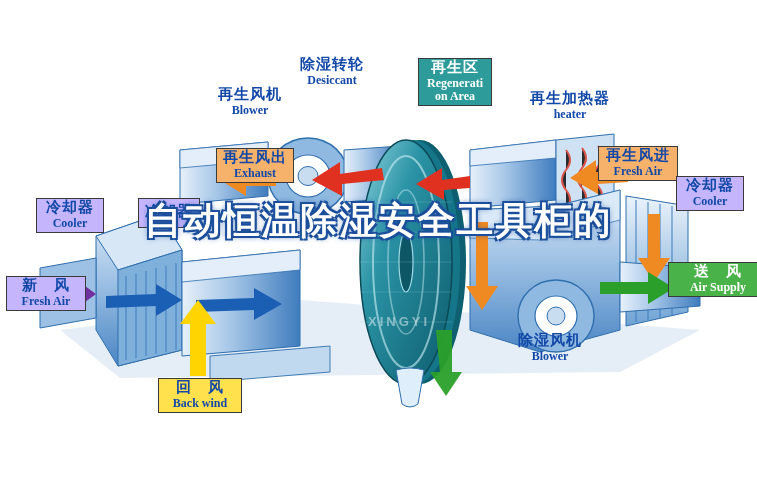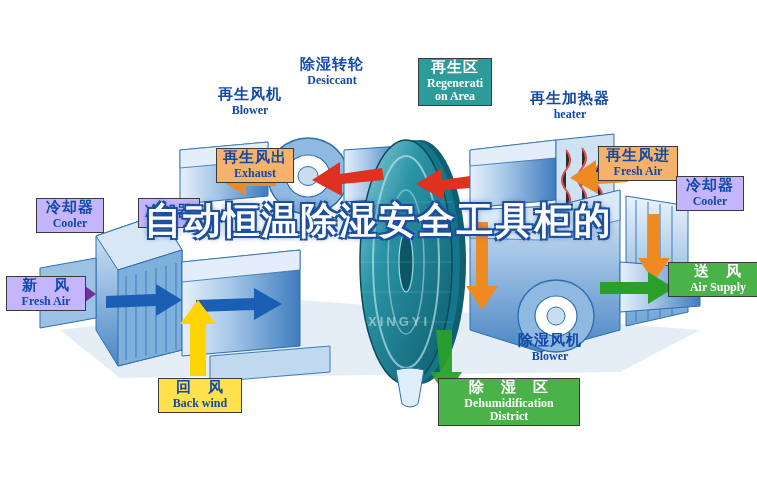--- a/index.html
+++ b/index.html
@@ -252,23 +252,18 @@
   <div class="lbl boxed bg-green white" style="left:668px;top:262px;width:100px;">
     <span class="cn">送　风</span>
     <span class="en">Air Supply</span>
   </div>
 
   <div class="lbl blue" style="left:504px;top:334px;width:92px;">
     <span class="cn">除湿风机</span>
     <span class="en">Blower</span>
   </div>
 
-  <div class="lbl boxed bg-green white" style="left:438px;top:378px;width:142px;">
-    <span class="cn">除　湿　区</span>
-    <span class="en" style="white-space:pre-line;">Dehumidification
-District</span>
-  </div>
 
   <div id="overlay-title">
     <span>自动恒温除湿安全工具柜的</span>
   </div>
 
 </div>
 
 </body></html>

